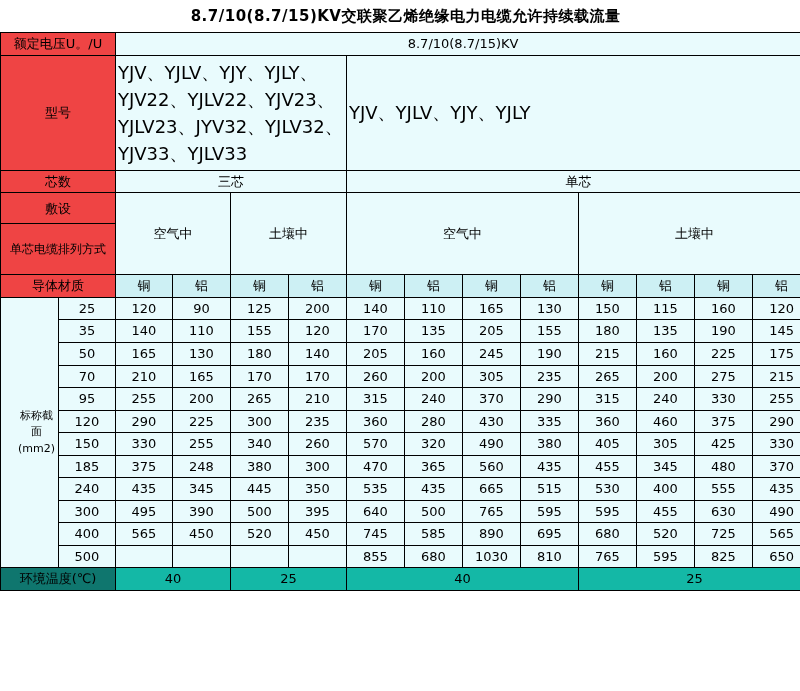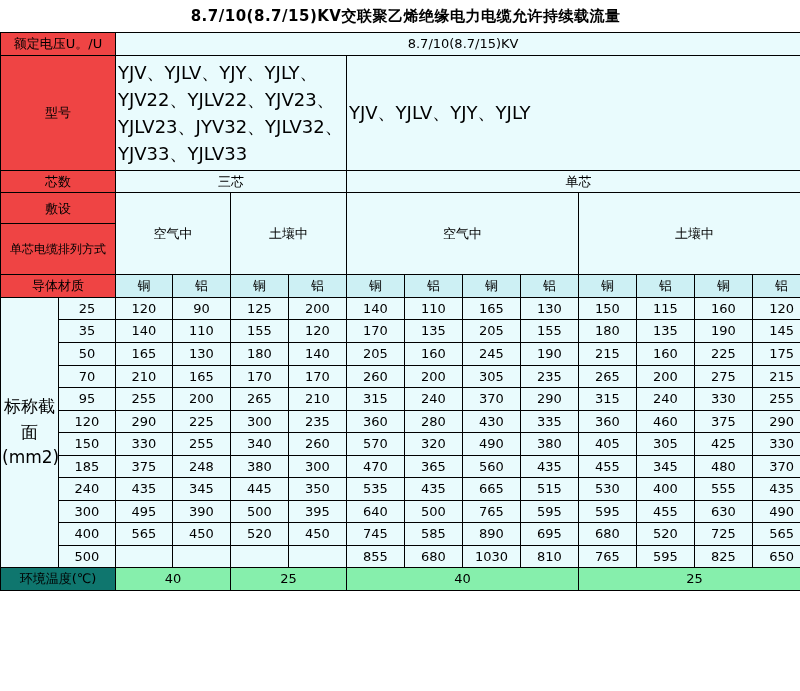--- a/index.html
+++ b/index.html
@@ -28,26 +28,26 @@
     border:none;
     font-weight:bold;
     font-size:15px;
     padding:4px 0 6px 0;
     text-align:center;
     letter-spacing:0.5px;
   }
   .hdr{background:#ef4444;}
   .cell{background:#e9fbfd;}
   .sizecol{background:#e9fbfd;}
-  .nom{background:#e9fbfd;font-size:17px;line-height:1.5;}
+  .nom{background:#e9fbfd;font-size:11px;line-height:1.5;padding-left:15px;}
   .small{font-size:12px;}
   .model{font-size:18px;line-height:1.5;padding:3px 2px;text-align:left;}
   .mat{background:#cdf0f4;}
   .bot{background:#0f766e;}
-  .botval{background:#86efac;}
+  .botval{background:#14b8a6;}
 </style>
 </head>
 <body>
 
 <div class="wrap">
   <table>
     <colgroup>
       <col style="width:58px">
         <col style="width:57px">
       <col style="width:57px">

